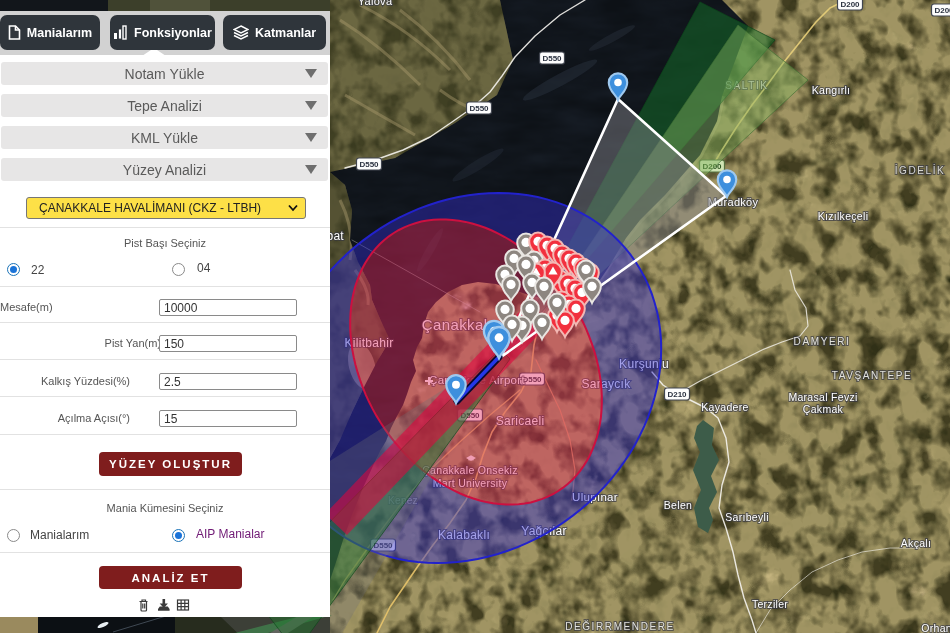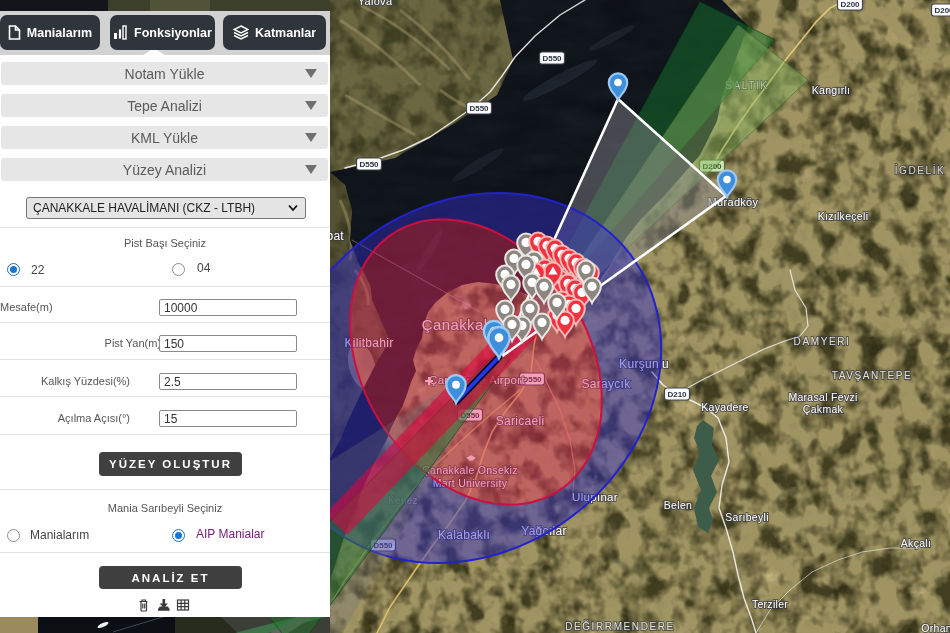--- a/index.html
+++ b/index.html
@@ -5,21 +5,21 @@
 html,body{margin:0;padding:0;width:950px;height:633px;overflow:hidden;background:#b0a075;font-family:"Liberation Sans",sans-serif;}
 #map{position:absolute;left:0;top:0;}
 #panel{position:absolute;left:0;top:0;width:330px;height:633px;}
 .abs{position:absolute;}
 .tab{position:absolute;top:15px;height:35px;background:#2f353b;border-radius:7px;color:#fff;font-size:12.5px;font-weight:bold;display:flex;align-items:center;justify-content:center;gap:6px;white-space:nowrap;}
 .bar{position:absolute;left:1px;width:327px;height:23px;background:#e7e6e6;border-radius:3px;color:#5a5a5a;font-size:14px;display:flex;align-items:center;justify-content:center;}
 .tri{position:absolute;right:11px;top:7px;width:0;height:0;border-left:6px solid transparent;border-right:6px solid transparent;border-top:9px solid #6e6e6e;}
 .hr{position:absolute;left:0;width:330px;height:1px;background:#e2e2e2;}
 .lbl{position:absolute;font-size:11px;color:#555;}
 .inp{position:absolute;left:159px;width:132px;height:15px;border:1px solid #8a8a8a;border-radius:2px;background:#fff;font-size:12px;color:#333;font-family:"Liberation Sans",sans-serif;padding:0 0 0 4px;}
-.btn{position:absolute;left:99px;width:143px;height:24px;background:#404040;border-radius:4px;color:#fff;font-size:11.5px;font-weight:bold;letter-spacing:2px;display:flex;align-items:center;justify-content:center;white-space:nowrap;}
+.btn{position:absolute;left:99px;width:143px;height:24px;background:#7f1d1d;border-radius:4px;color:#fff;font-size:11.5px;font-weight:bold;letter-spacing:2px;display:flex;align-items:center;justify-content:center;white-space:nowrap;}
 .rad{position:absolute;width:13px;height:13px;border-radius:50%;background:#fff;border:1px solid #8a8a8a;box-sizing:border-box;}
 .radon{border:1px solid #1a73b8;}
 .radon::after{content:"";position:absolute;left:2px;top:2px;width:7px;height:7px;border-radius:50%;background:#1a73d8;}
 </style>
 </head>
 <body>
 <svg id="map" width="950" height="633" viewBox="0 0 950 633">
 <defs>
 <filter color-interpolation-filters="sRGB" id="nzd" x="0" y="0" width="950" height="633" filterUnits="userSpaceOnUse">
  <feTurbulence type="fractalNoise" baseFrequency="0.033 0.035" numOctaves="4" seed="11"></feTurbulence>
@@ -381,21 +381,21 @@
       </svg>Fonksiyonlar</div>
   <div class="tab" style="left:223px;width:103px;"><svg width="16" height="15" viewBox="0 0 16 15">
         <path d="M8 1 L15 4.5 8 8 1 4.5 Z" fill="none" stroke="#fff" stroke-width="1.5"></path>
         <path d="M1 7.5 L8 11 15 7.5" fill="none" stroke="#fff" stroke-width="1.5"></path>
         <path d="M1 10.5 L8 14 15 10.5" fill="none" stroke="#fff" stroke-width="1.5"></path>
       </svg>Katmanlar</div>
   <div class="bar" style="top:62px">Notam Yükle<span class="tri"></span></div>
   <div class="bar" style="top:94px">Tepe Analizi<span class="tri"></span></div>
   <div class="bar" style="top:126px">KML Yükle<span class="tri"></span></div>
   <div class="bar" style="top:158px">Yüzey Analizi<span class="tri"></span></div>
-  <div class="abs" style="left:26px;top:197px;width:280px;height:22px;border:1px solid #767676;border-radius:3px;background:#e5e5e5;box-sizing:border-box;font-size:12px;color:#222;line-height:20px;padding-left:6px;">ÇANAKKALE HAVALİMANI (CKZ - LTBH)
+  <div class="abs" style="left:26px;top:197px;width:280px;height:22px;border:1px solid #767676;border-radius:3px;background:#fde047;box-sizing:border-box;font-size:12px;color:#222;line-height:20px;padding-left:12px;">ÇANAKKALE HAVALİMANI (CKZ - LTBH)
     <svg style="position:absolute;right:7px;top:6px" width="10" height="8" viewBox="0 0 10 8">
         <path d="M1 1.5 L5 6 L9 1.5" fill="none" stroke="#111" stroke-width="1.8"></path>
       </svg></div>
   <div class="hr" style="top:227px"></div>
   <div class="lbl" style="left:0;top:237px;width:330px;text-align:center;">Pist Başı Seçiniz</div>
   <div class="rad radon" style="left:7px;top:263px;"></div>
   <div class="lbl" style="left:31px;top:263px;color:#444;font-size:12px">22</div>
   <div class="rad" style="left:172px;top:263px;"></div>
   <div class="lbl" style="left:197px;top:261px;color:#444;font-size:12px">04</div>
   <div class="hr" style="top:286px"></div>
@@ -406,21 +406,21 @@
   <input class="inp" style="top: 335px;" value="150">
   <div class="hr" style="top:359px"></div>
   <div class="lbl" style="left:0;top:375px;width:130px;text-align:right;">Kalkış Yüzdesi(%)</div>
   <input class="inp" style="top: 373px;" value="2.5">
   <div class="hr" style="top:396px"></div>
   <div class="lbl" style="left:0;top:412px;width:130px;text-align:right;">Açılma Açısı(°)</div>
   <input class="inp" style="top: 410px;" value="15">
   <div class="hr" style="top:434px"></div>
   <div class="btn" style="top:452px">YÜZEY OLUŞTUR</div>
   <div class="hr" style="top:489px"></div>
-  <div class="lbl" style="left:0;top:502px;width:330px;text-align:center;">Mania Sarıbeyli Seçiniz</div>
+  <div class="lbl" style="left:0;top:502px;width:330px;text-align:center;">Mania Kümesini Seçiniz</div>
   <div class="rad" style="left:7px;top:529px;"></div>
   <div class="lbl" style="left:30px;top:528px;color:#444;font-size:12px">Manialarım</div>
   <div class="rad radon" style="left:172px;top:529px;"></div>
   <div class="lbl" style="left:196px;top:527px;color:#701a75;font-size:12px">AIP Manialar</div>
   <div class="hr" style="top:552px"></div>
   <div class="btn" style="top:566px;height:23px">ANALİZ ET</div>
   <svg class="abs" style="left:138px;top:598px" width="52" height="14" viewBox="0 0 52 14">
     <g stroke="#3a3a3a" fill="none" stroke-width="1.2">
       <path d="M1.5 3.5 h8 M3 3.5 v8.5 a1 1 0 0 0 1 1 h3.5 a1 1 0 0 0 1-1 v-8.5 M4.8 5.5 v5 M6.7 5.5 v5 M4 3.5 v-1.5 h3.5 v1.5"></path>
     </g>

